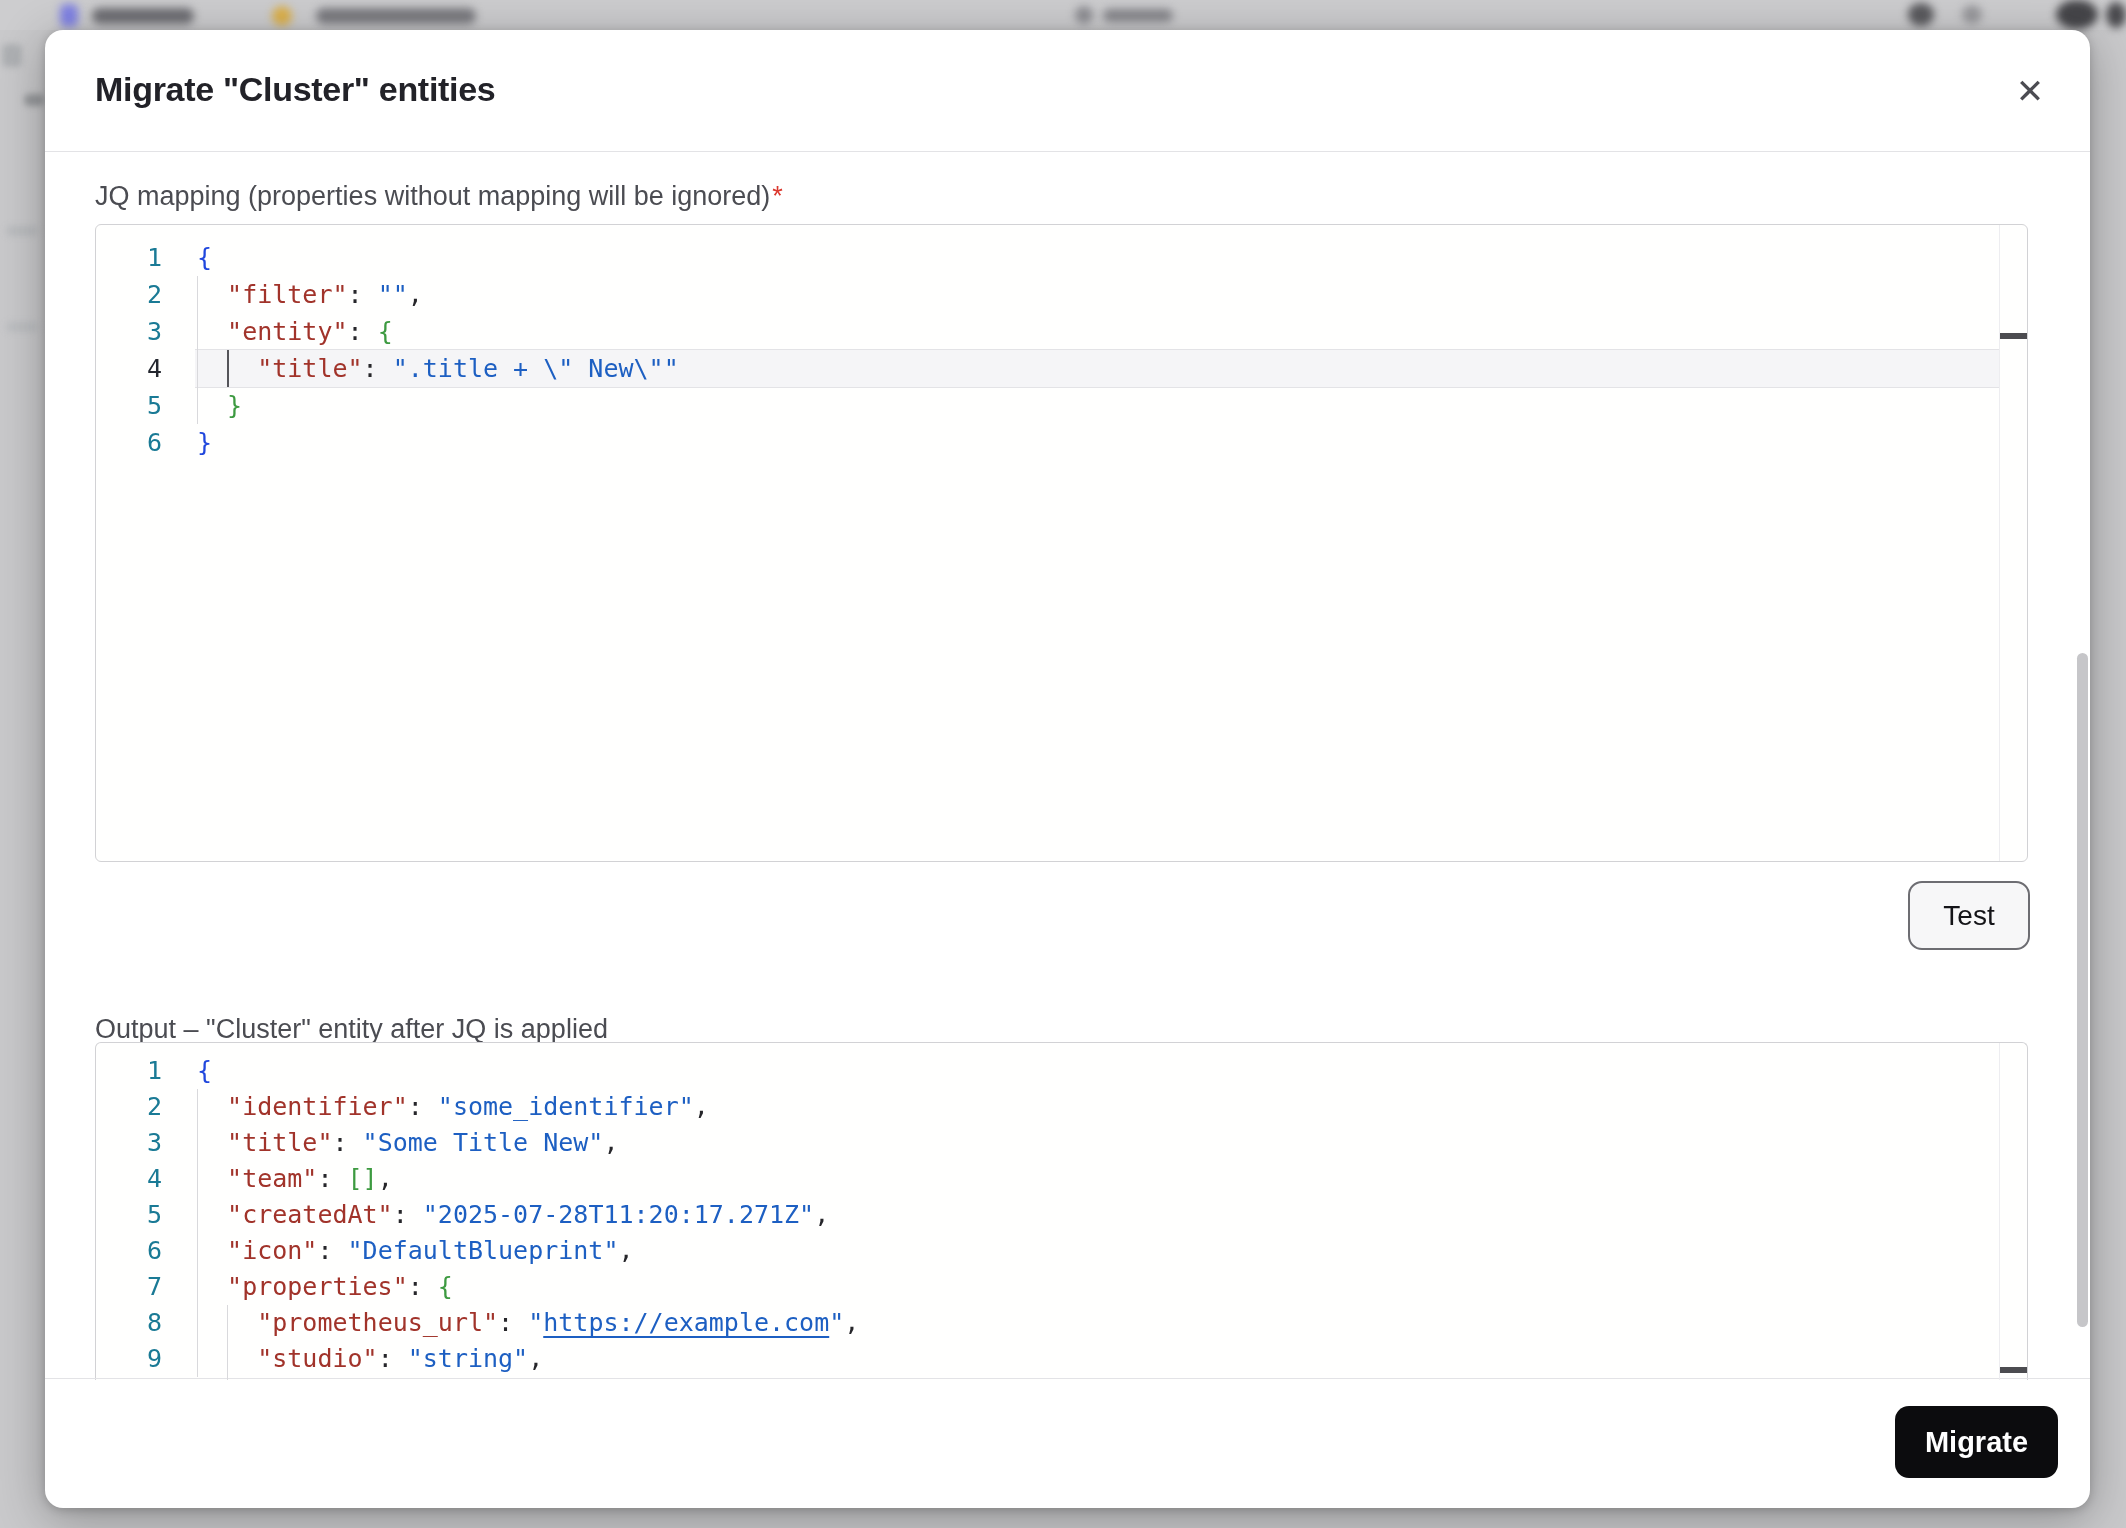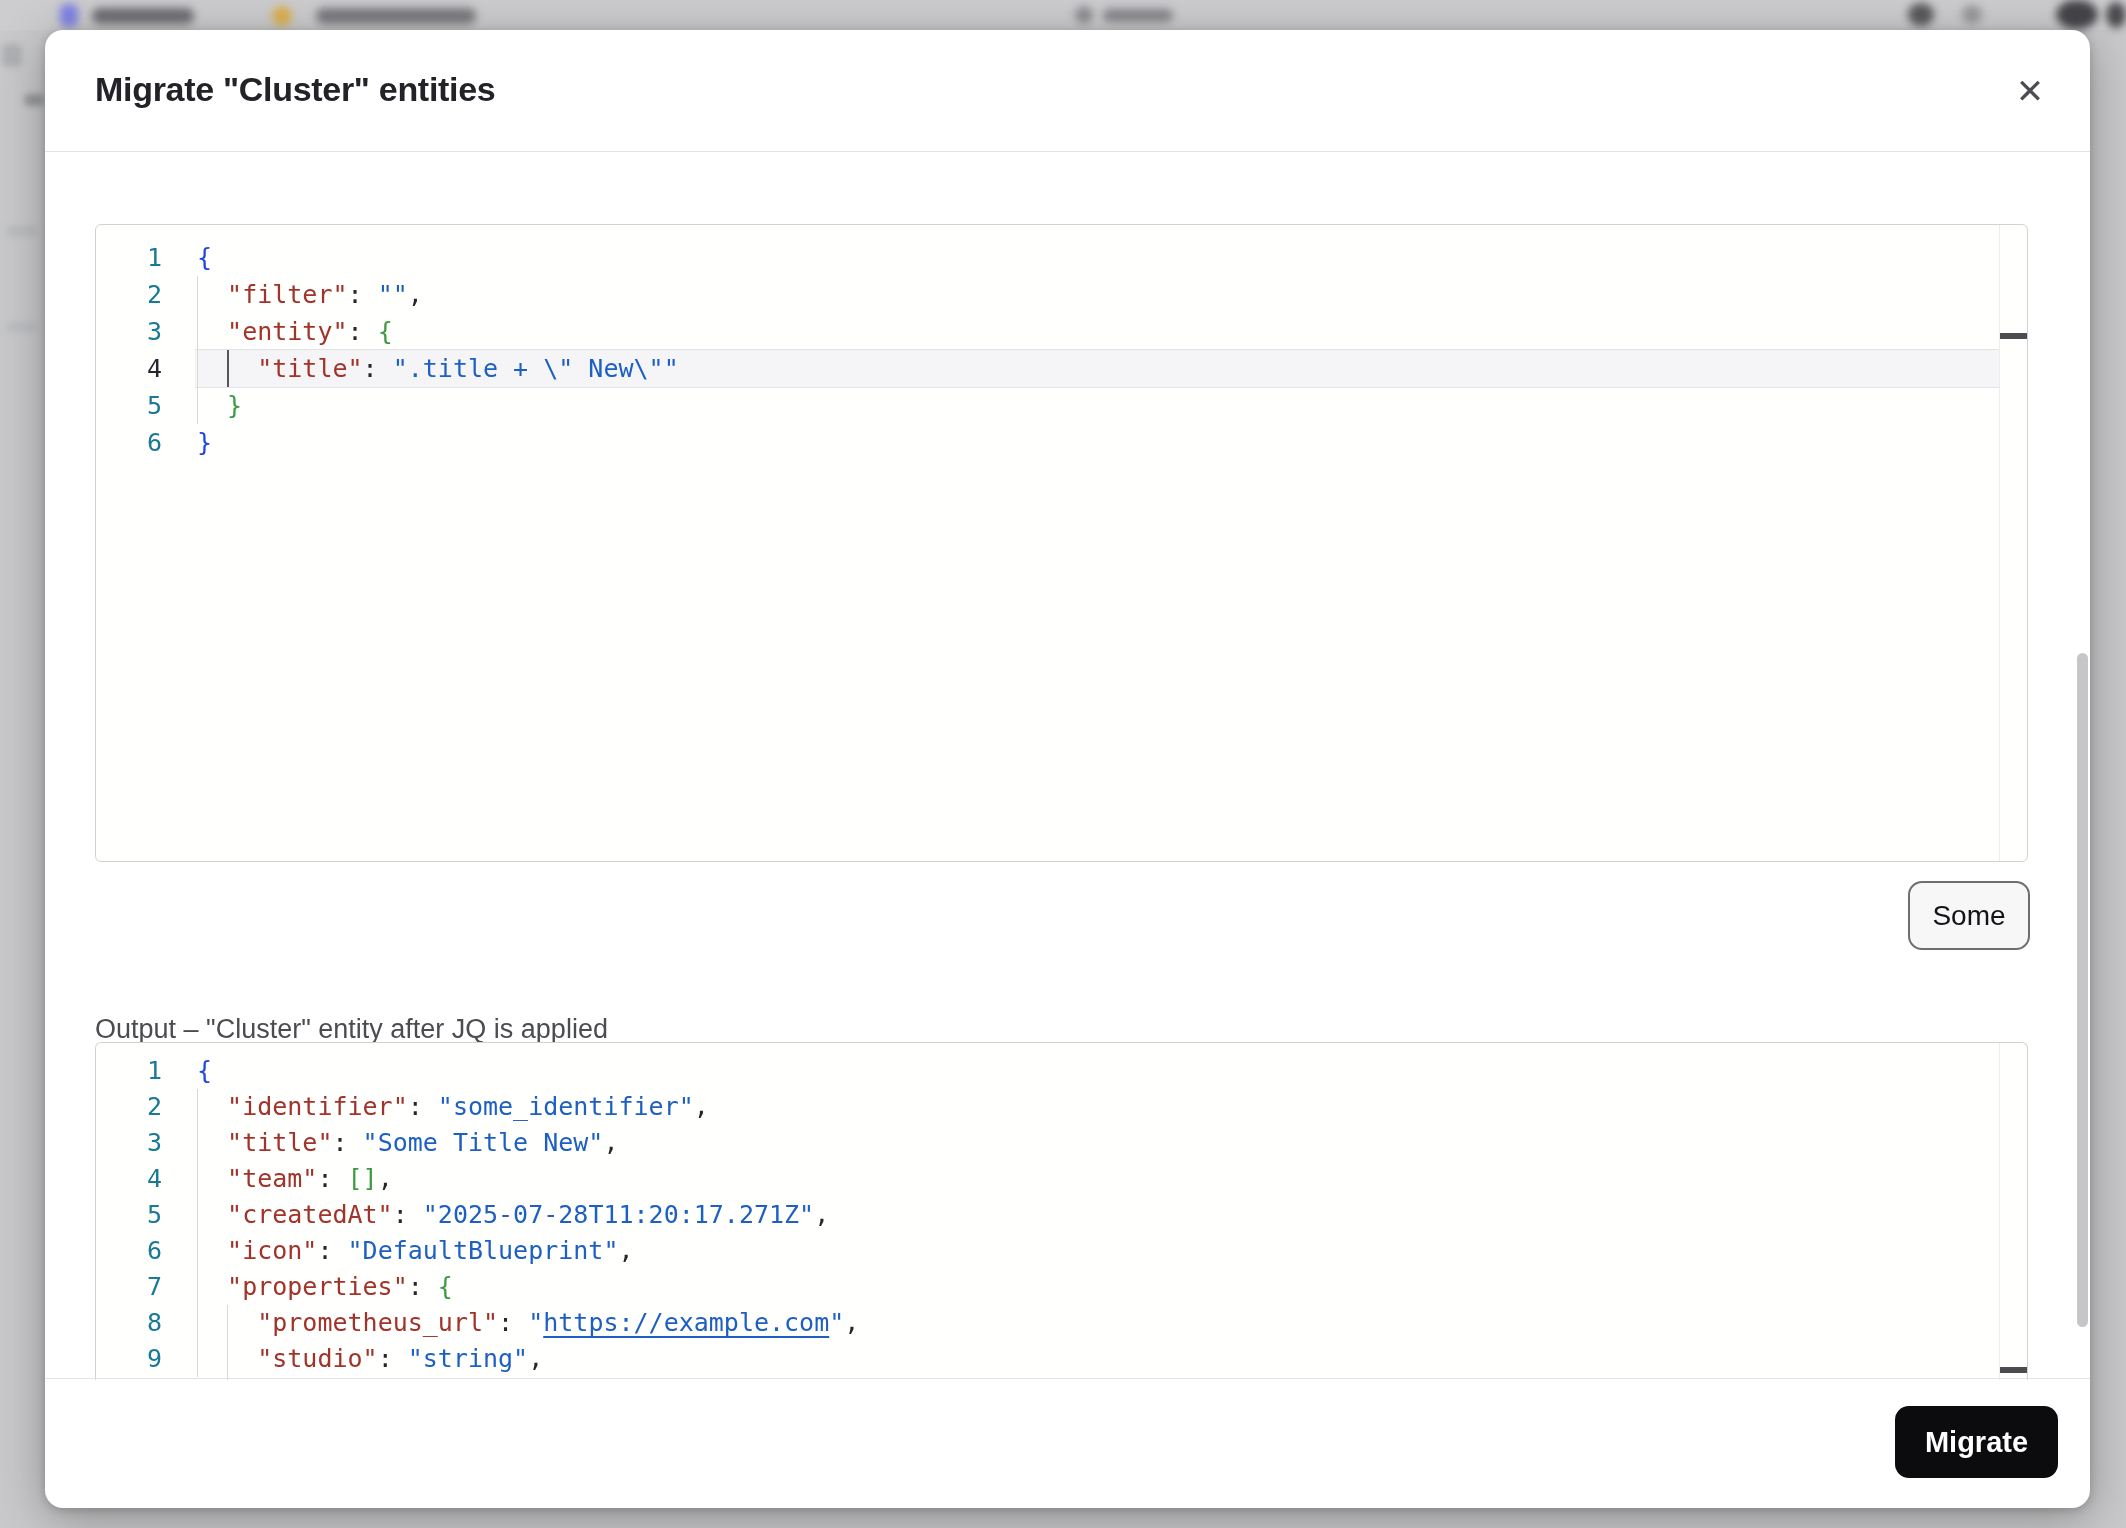--- a/index.html
+++ b/index.html
@@ -116,38 +116,39 @@
 <div class="leftstrip-blob" style="left:24px;top:94px;width:20px;height:12px;background:#97999c;"></div>
 <div class="leftstrip-blob" style="left:6px;top:226px;width:32px;height:10px;background:#babcbf;"></div>
 <div class="leftstrip-blob" style="left:6px;top:322px;width:32px;height:10px;background:#bcbec1;"></div>
 
 <div class="modal">
 
   <div class="modal-title">Migrate "Cluster" entities</div>
   <button class="close-btn">✕</button>
   <div class="hdr-divider"></div>
 
+  <div class="field-label label-mapping"><span>JQ mapping (properties without mapping will be ignored)</span><span class="star">*</span></div>
 
   <div class="editor editor-jq">
     <div class="lines">
         <div class="line"><span class="ln">1</span><span class="code"><span class="tk-b1">{</span></span></div>
         <div class="line"><span class="ln">2</span><span class="code"><span class="tk-sp">  </span><span class="tk-key">"filter"</span><span class="tk-pn">:</span><span class="tk-sp"> </span><span class="tk-str">""</span><span class="tk-pn">,</span></span></div>
         <div class="line"><span class="ln">3</span><span class="code"><span class="tk-sp">  </span><span class="tk-key">"entity"</span><span class="tk-pn">:</span><span class="tk-sp"> </span><span class="tk-b2">{</span></span></div>
         <div class="line active"><span class="ln">4</span><span class="code"><span class="tk-sp">    </span><span class="tk-key">"title"</span><span class="tk-pn">:</span><span class="tk-sp"> </span><span class="tk-str">".title + \" New\""</span></span></div>
         <div class="line"><span class="ln">5</span><span class="code"><span class="tk-sp">  </span><span class="tk-b2">}</span></span></div>
         <div class="line"><span class="ln">6</span><span class="code"><span class="tk-b1">}</span></span></div>
       </div>
     <div class="indent-guide" style="left:101px;top:51px;height:148px;"></div>
     <div class="text-cursor" style="left:131px;top:125px;height:37px;"></div>
     <div class="overview-ruler">
       <div class="ruler-marker" style="top:108px;"></div>
     </div>
   </div>
 
-  <button class="test-btn">Some</button>
+  <button class="test-btn">Test</button>
 
   <div class="field-label label-output">Output – "Cluster" entity after JQ is applied</div>
 
   <div class="editor editor-out">
     <div class="lines">
         <div class="line"><span class="ln">1</span><span class="code"><span class="tk-b1">{</span></span></div>
         <div class="line"><span class="ln">2</span><span class="code"><span class="tk-sp">  </span><span class="tk-key">"identifier"</span><span class="tk-pn">:</span><span class="tk-sp"> </span><span class="tk-str">"some_identifier"</span><span class="tk-pn">,</span></span></div>
         <div class="line"><span class="ln">3</span><span class="code"><span class="tk-sp">  </span><span class="tk-key">"title"</span><span class="tk-pn">:</span><span class="tk-sp"> </span><span class="tk-str">"Some Title New"</span><span class="tk-pn">,</span></span></div>
         <div class="line"><span class="ln">4</span><span class="code"><span class="tk-sp">  </span><span class="tk-key">"team"</span><span class="tk-pn">:</span><span class="tk-sp"> </span><span class="tk-b2">[]</span><span class="tk-pn">,</span></span></div>
         <div class="line"><span class="ln">5</span><span class="code"><span class="tk-sp">  </span><span class="tk-key">"createdAt"</span><span class="tk-pn">:</span><span class="tk-sp"> </span><span class="tk-str">"2025-07-28T11:20:17.271Z"</span><span class="tk-pn">,</span></span></div>

